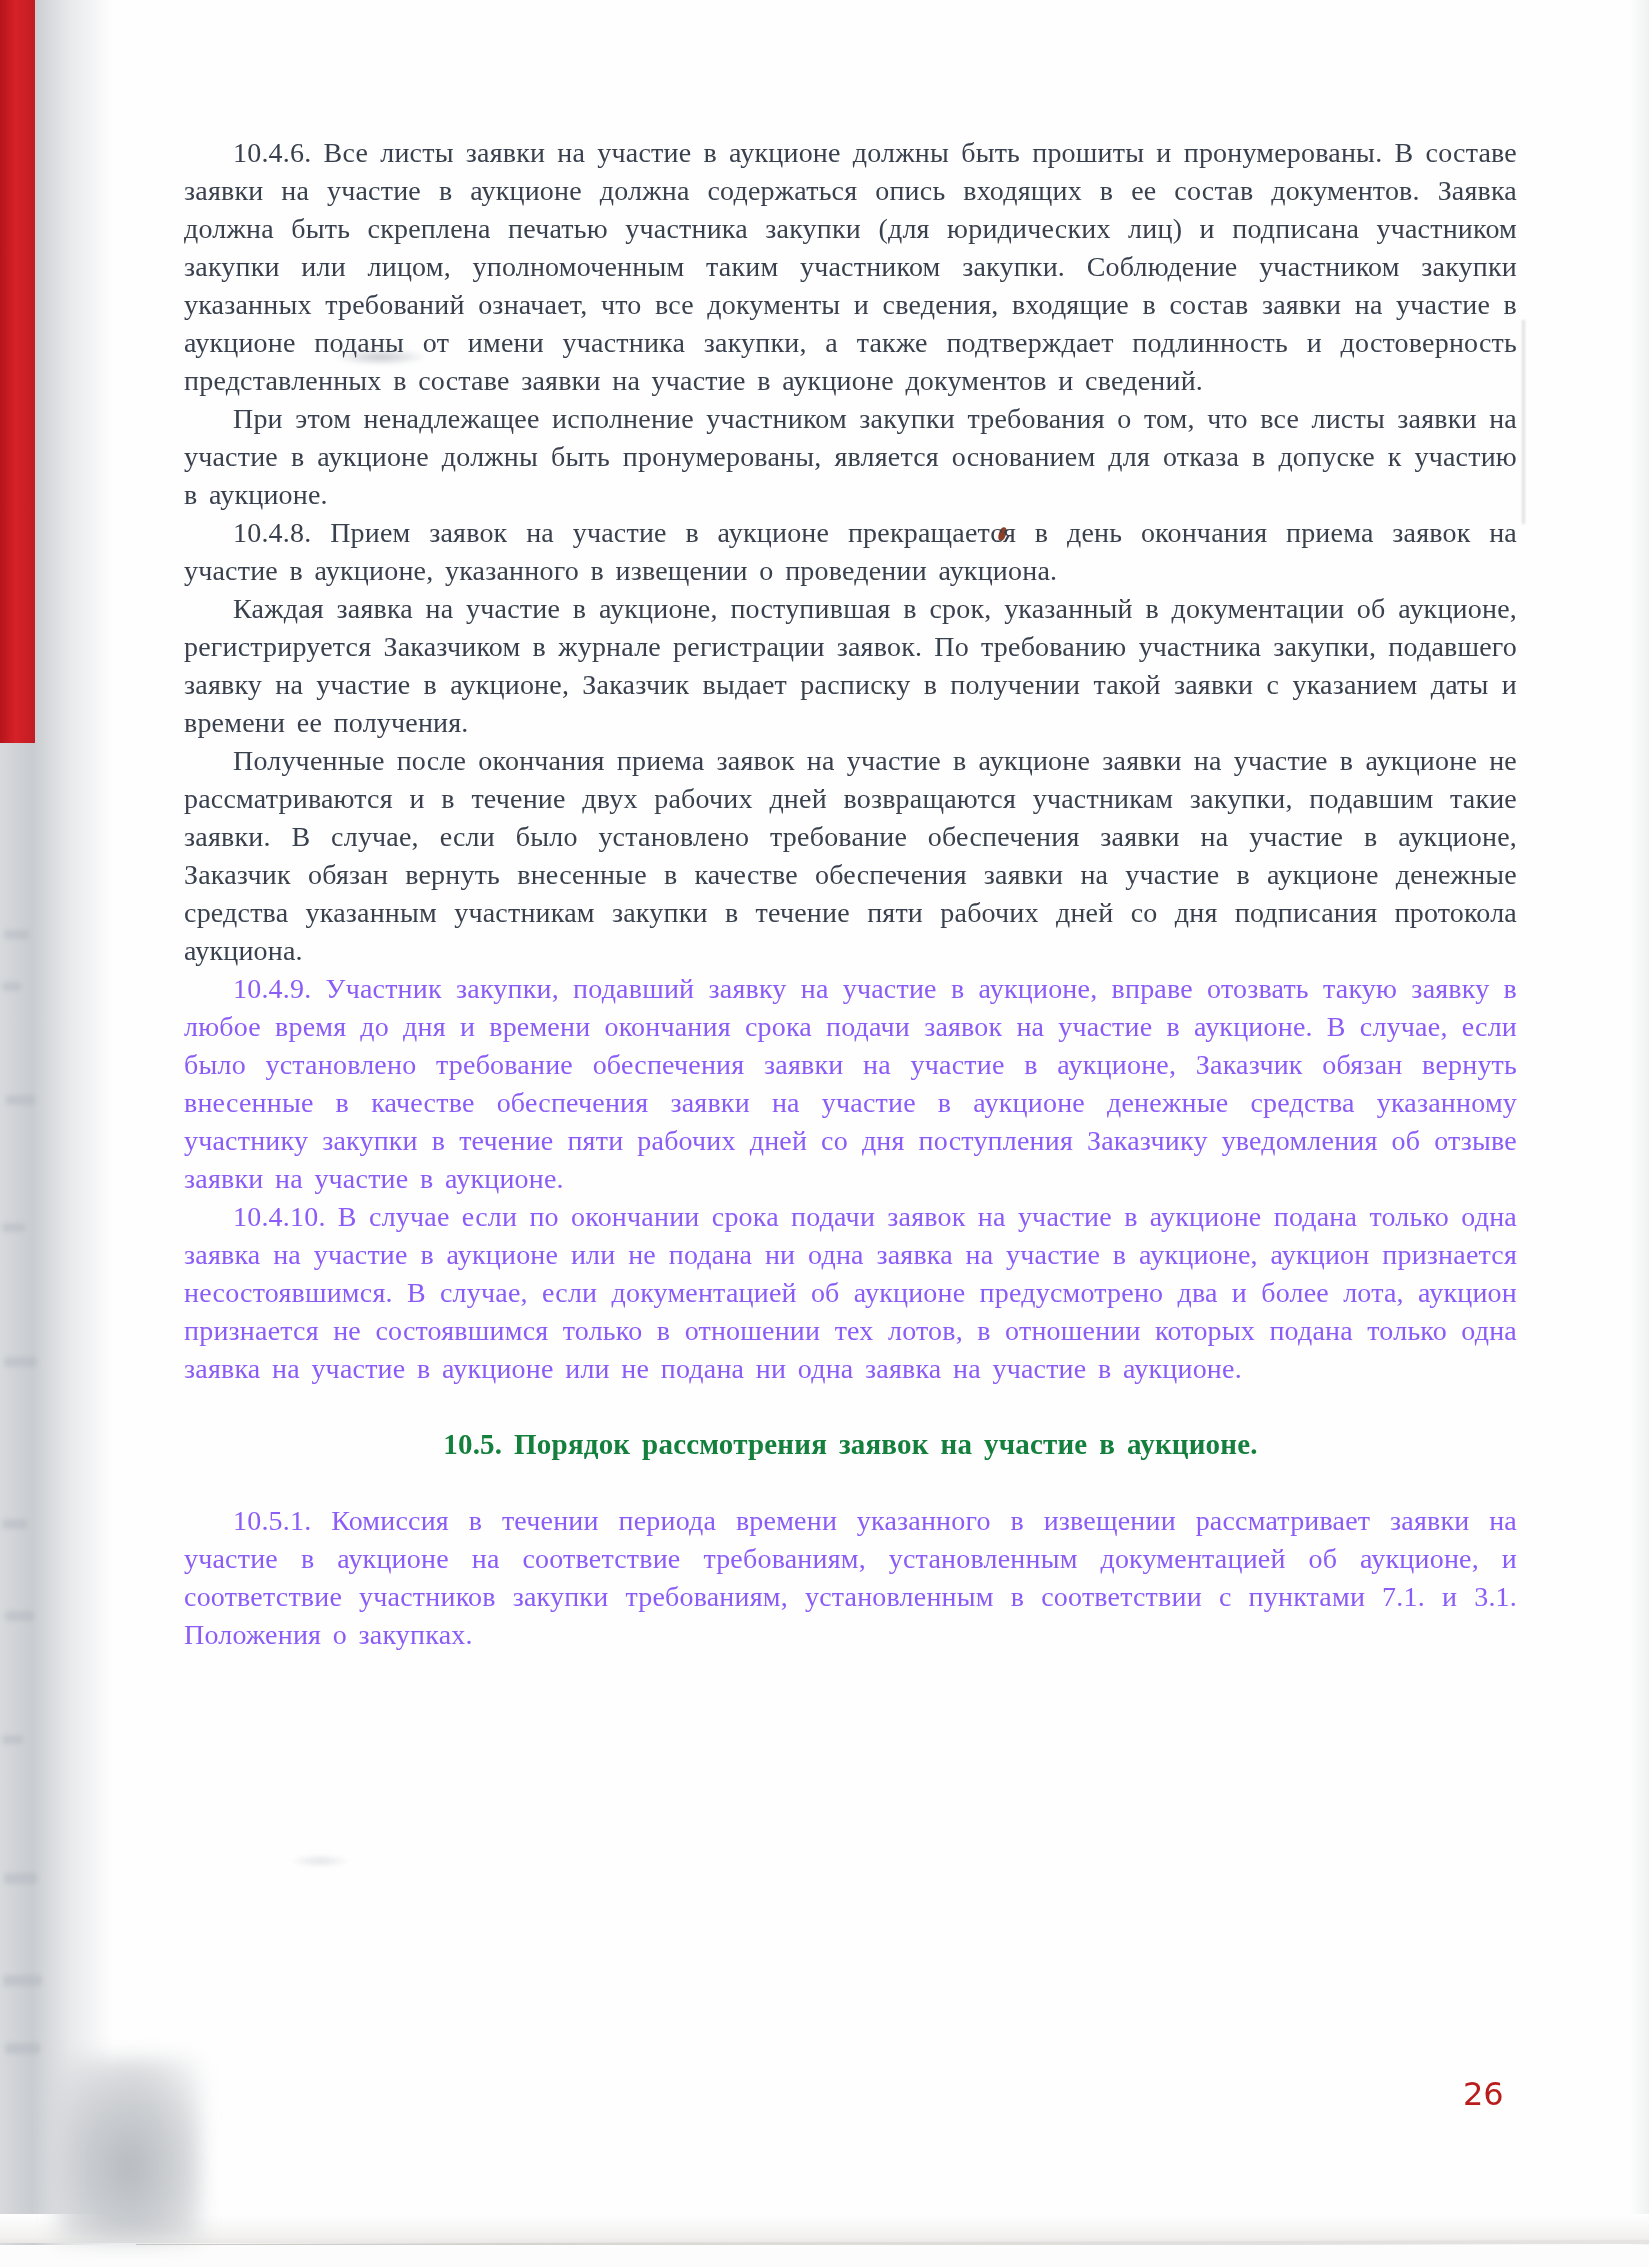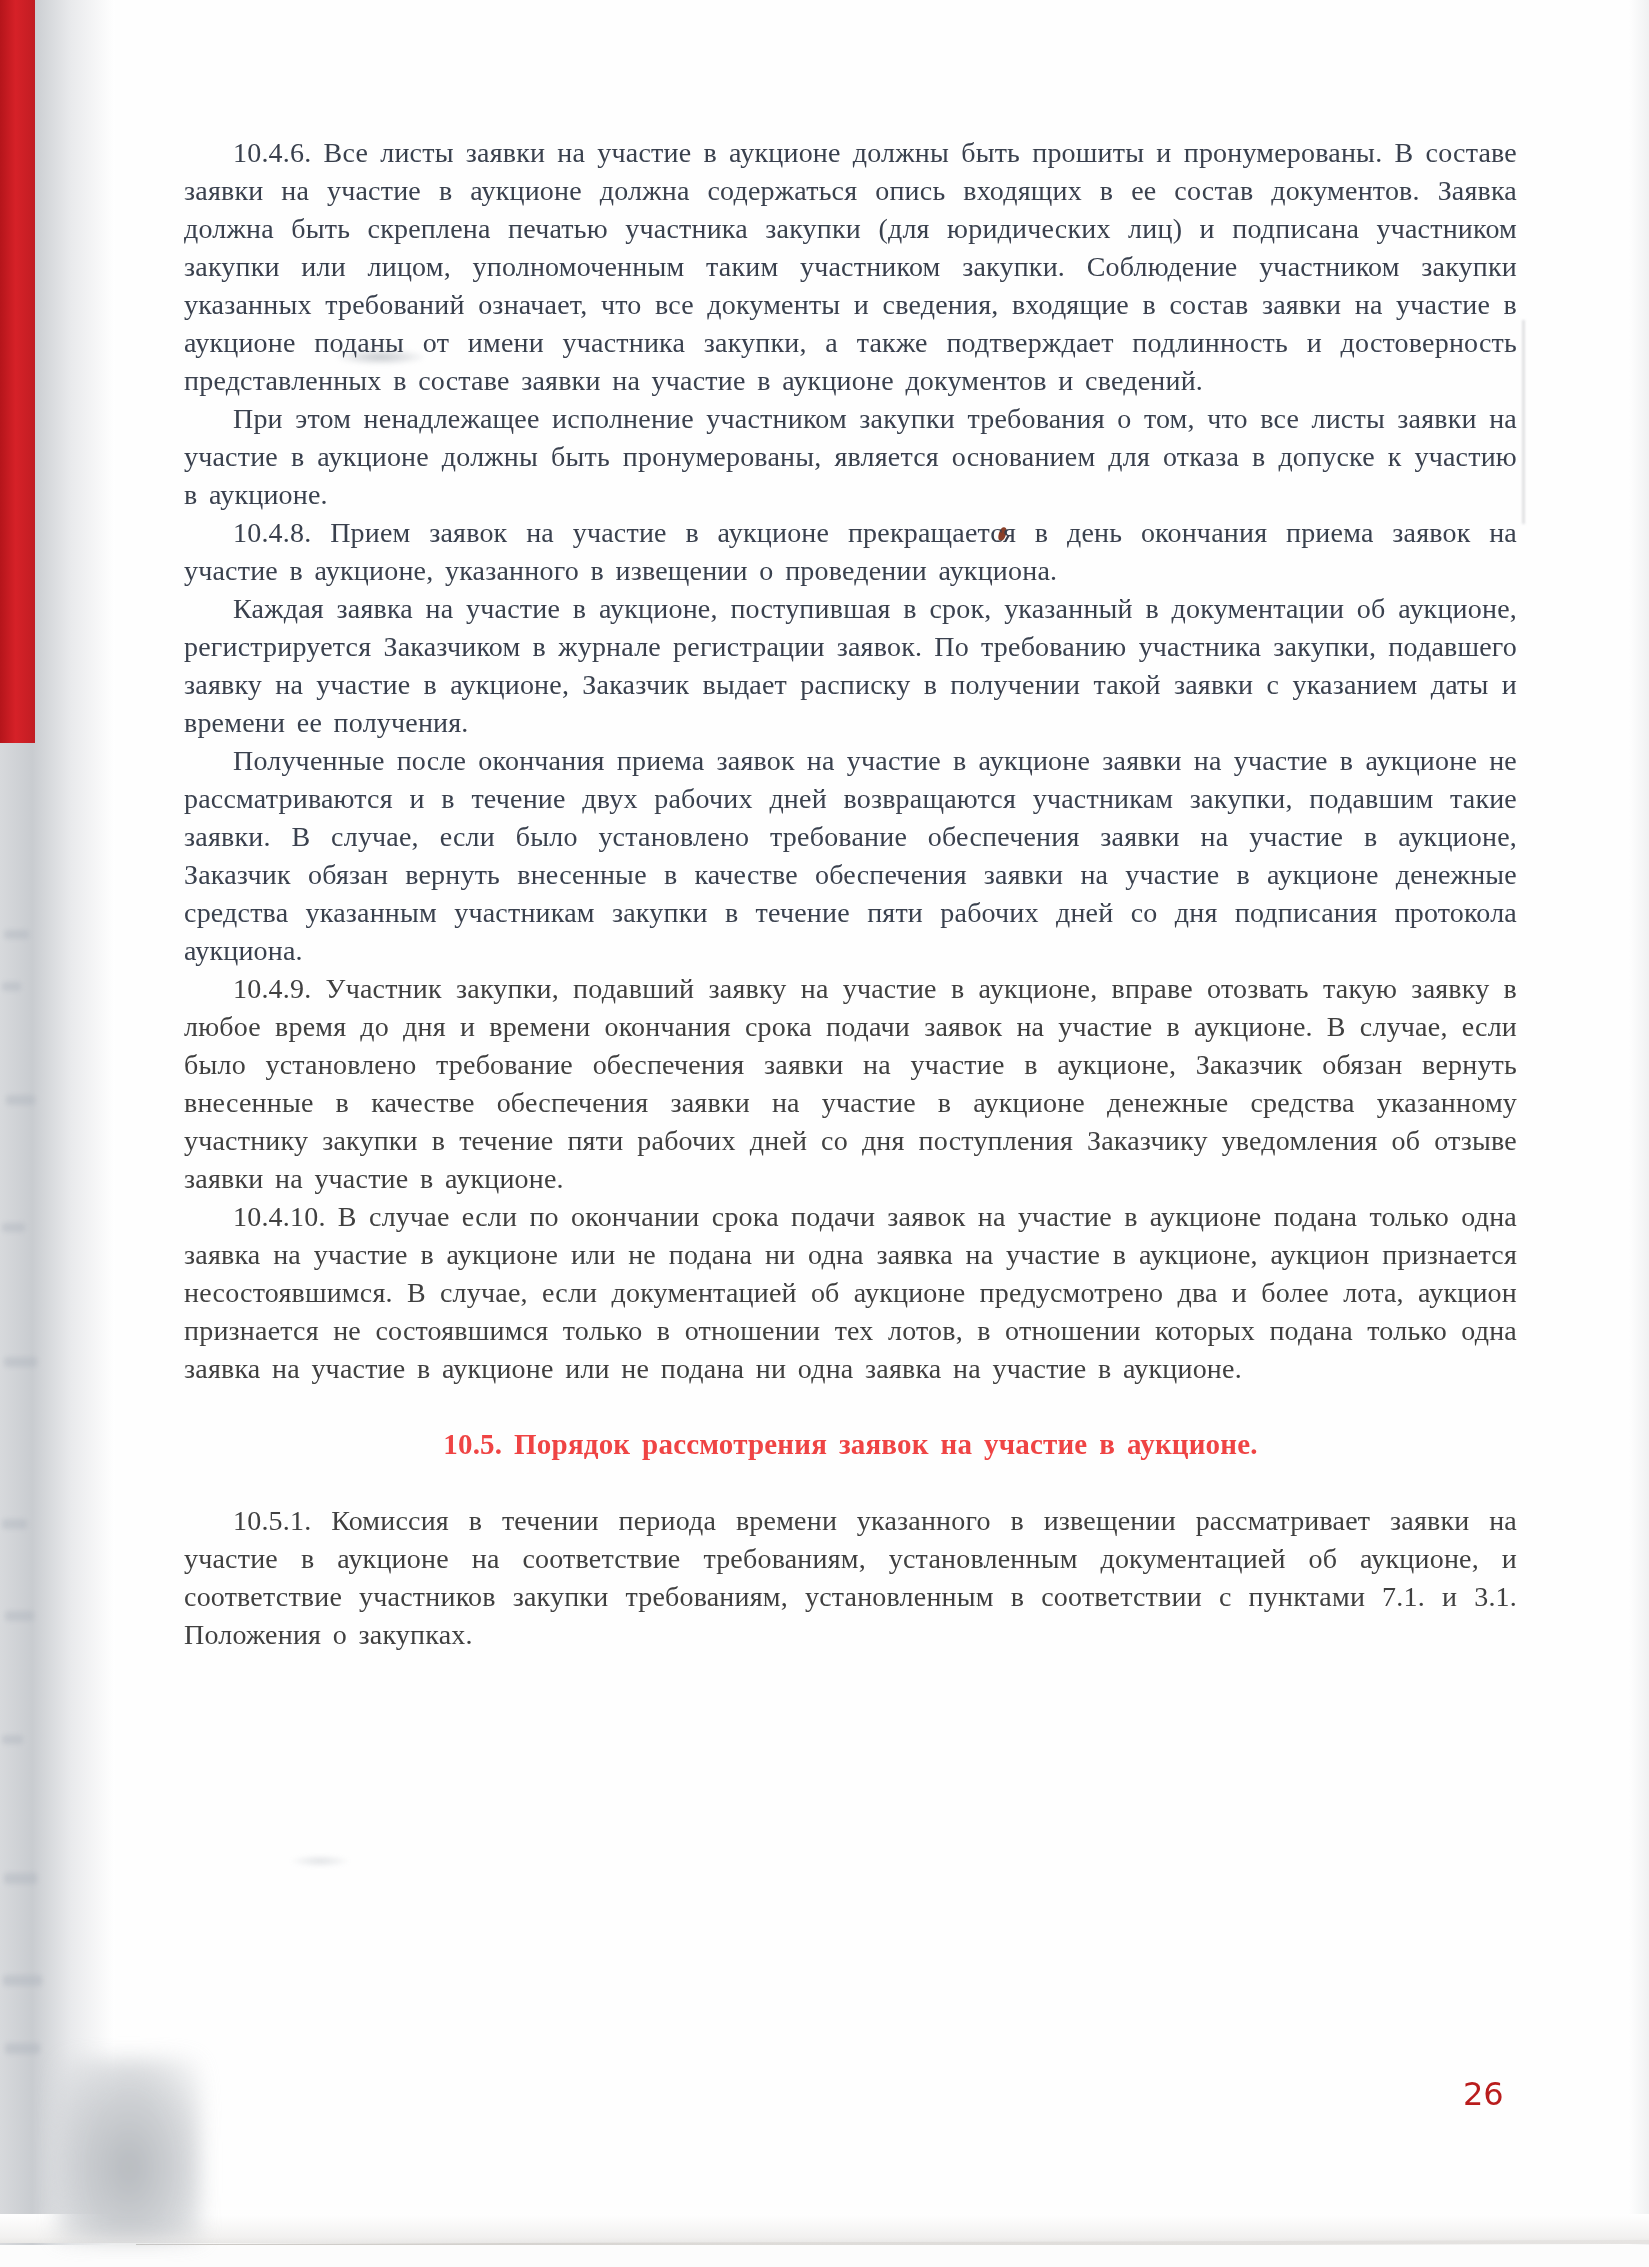--- a/index.html
+++ b/index.html
@@ -61,24 +61,24 @@
     background: radial-gradient(ellipse, #b4b9c0 0%, rgba(255,255,255,0) 75%);
     filter: blur(1.9px); opacity: 0.4;
   }
   
   .textblock {
     position: absolute; left: 184px; top: 134px; width: 1333px;
     font-size: 28px; line-height: 38px; color: #3a414e;
     text-align: justify; word-spacing: 4.4px; letter-spacing: 0.2px;
   }
   .para { margin: 0; text-indent: 49px; }
-  .ink-blue { color: #404040; }
+  .ink-blue { color: #8b5cf6; }
   .heading {
     margin: 37px 0 39px 0; text-indent: 0; text-align: center;
-    font-weight: bold; color: #ef4444; font-size: 29px;
+    font-weight: bold; color: #15803d; font-size: 29px;
   }
   .page-number {
     position: absolute; left: 1463px; top: 2075px;
     font-family: "DejaVu Sans", "Liberation Sans", sans-serif;
     font-size: 32px; color: #b91c1c;
   }
 </style>
 </head>
 <body>
 

